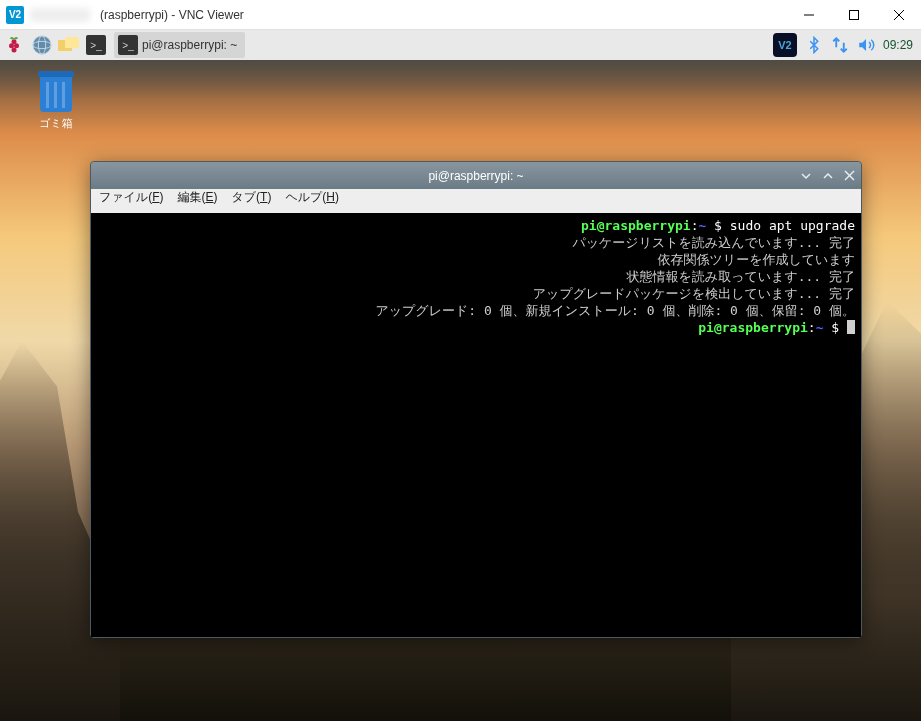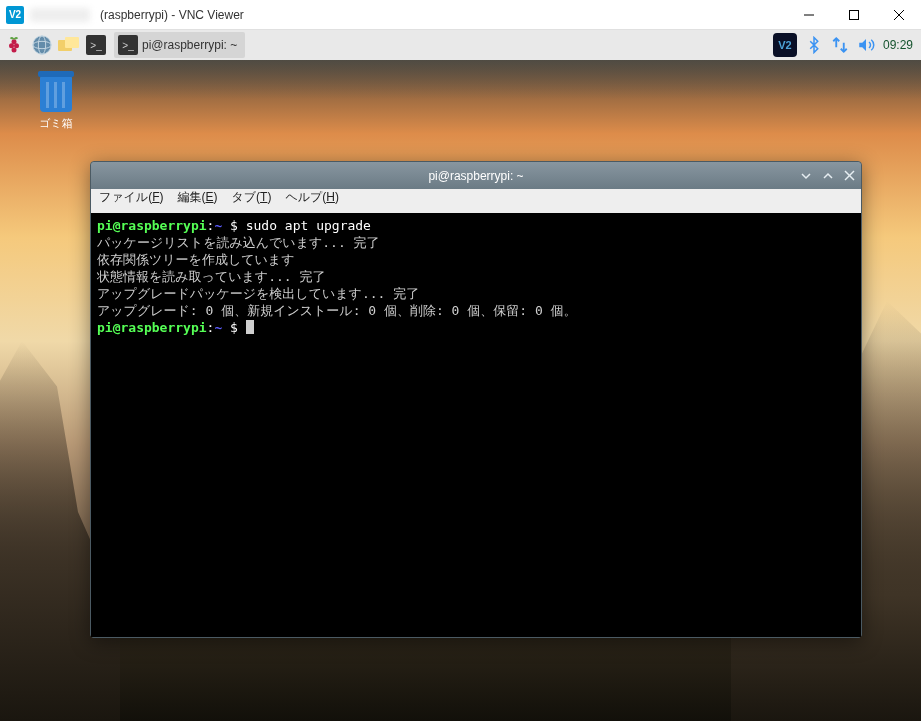--- a/index.html
+++ b/index.html
@@ -63,21 +63,21 @@
 .trash .bin::before { content:""; position: absolute; top: -5px; left: -2px; right: -2px; height: 6px; background: #1f6ab8; border-radius: 2px; }
 .trash .bin::after { content:""; position: absolute; top: 6px; bottom: 4px; left: 6px; width: 3px; background: rgba(255,255,255,.25); box-shadow: 8px 0 rgba(255,255,255,.25), 16px 0 rgba(255,255,255,.25); }
 
 
 .term-win { position: absolute; left: 90px; top: 131px; width: 772px; background: #8a9da7; border: 1px solid #4b5a63; box-shadow: 0 4px 20px rgba(0,0,0,.45); border-radius: 4px; }
 .term-title { height: 27px; background: linear-gradient(#8896a0, #6b7b85); display: flex; align-items: center; justify-content: center; color: #fff; font-size: 12px; position: relative; border-radius: 4px 4px 0 0; }
 .term-win-ctrls { position: absolute; right: 6px; top: 0; height: 27px; display: flex; align-items: center; gap: 10px; color: #e6edf1; }
 .term-win-ctrls span { font-size: 12px; cursor: pointer; display: inline-flex; }
 .term-menu { height: 24px; background: #eeeeee; display: flex; padding: 0 8px; gap: 14px; font-size: 12px; color: #222; }
 .term-menu u { text-decoration: underline; }
-.term-body { background: #000; color: #cfcfcf; font-family: "Consolas","DejaVu Sans Mono",monospace; font-size: 13px; line-height: 17px; padding: 4px 6px 6px; height: 424px; white-space: pre; overflow: hidden; }
+.term-body { background: #000; color: #cfcfcf; font-family: "Consolas","DejaVu Sans Mono",monospace; font-size: 13px; line-height: 17px; padding: 4px 6px 6px; height: 424px; white-space: pre; overflow: hidden; text-align: right; }
 .g { color: #55ff55; font-weight: bold; }
 .b { color: #5c5cff; font-weight: bold; }
 .w { color: #ffffff; }
 .cursor { display: inline-block; width: 8px; height: 14px; background: #cfcfcf; vertical-align: -2px; }
 </style>
 </head>
 <body>
 
 <div class="win-titlebar">
   <div class="vnc-icon">V2</div>

